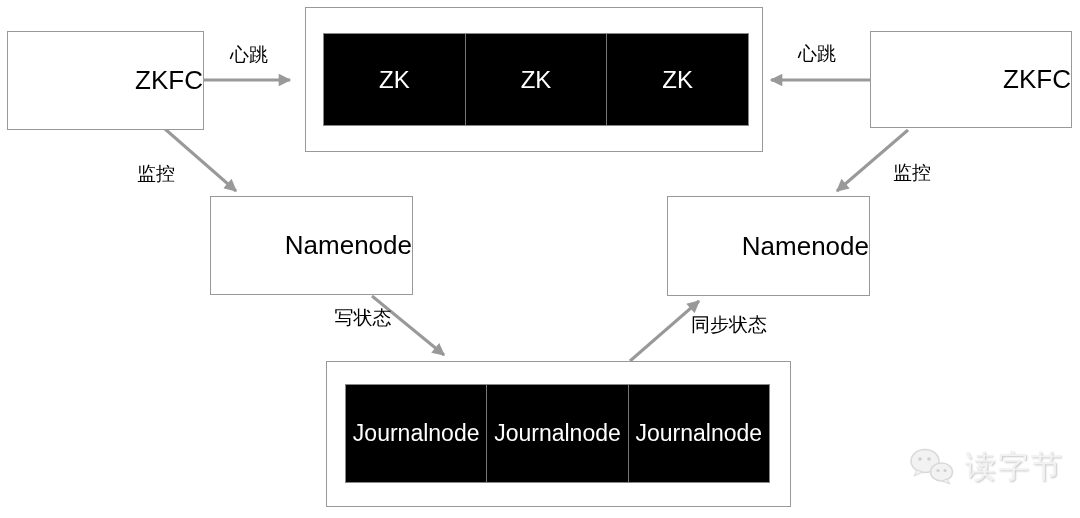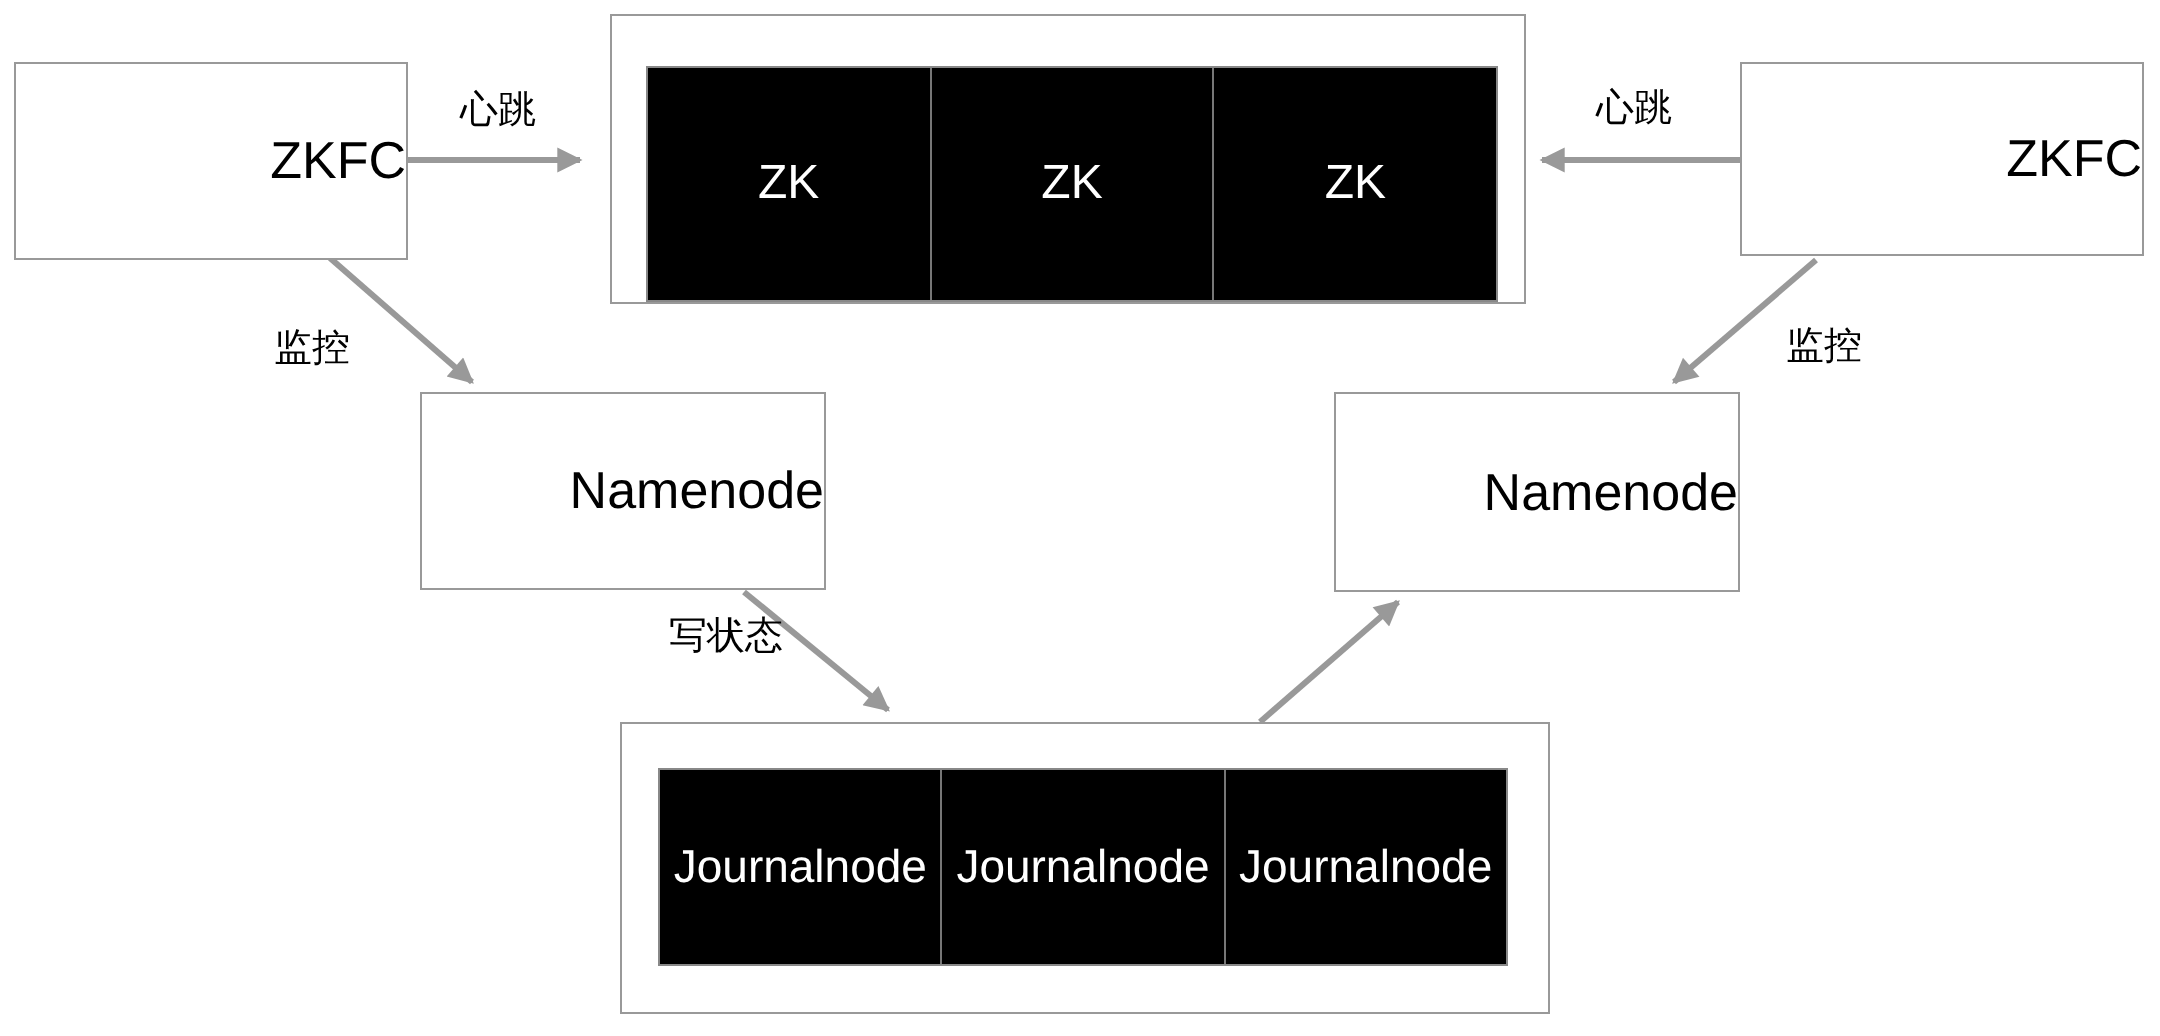--- a/index.html
+++ b/index.html
@@ -92,21 +92,21 @@
     <line x1="908" y1="130" x2="837" y2="191" stroke="#999999" stroke-width="3" marker-end="url(#ah)"></line>
     <line x1="372" y1="296" x2="444" y2="355" stroke="#999999" stroke-width="3" marker-end="url(#ah)"></line>
     <line x1="630" y1="361" x2="699" y2="301" stroke="#999999" stroke-width="3" marker-end="url(#ah)"></line>
   </svg>
 
   <div class="box" style="left:7px; top:31px; width:197px; height:99px;">
     <span>ZKFC</span>
   </div>
 
   <div class="cluster" style="left:305px; top:7px; width:458px; height:145px;">
-    <div class="dark-row" style="left:17px; top:25px; width:426px; height:118px;">
+    <div class="dark-row" style="left:17px; top:25px; width:426px; height:93px;">
       <div class="dark-cell">
         <span>ZK</span>
       </div>
       <div class="dark-cell">
         <span>ZK</span>
       </div>
       <div class="dark-cell">
         <span>ZK</span>
       </div>
     </div>
@@ -117,34 +117,48 @@
   </div>
 
   <div class="box" style="left:210px; top:196px; width:203px; height:99px;">
     <span>Namenode</span>
   </div>
 
   <div class="box" style="left:667px; top:196px; width:203px; height:100px;">
     <span>Namenode</span>
   </div>
 
-  <div class="cluster journal" style="left:310px; top:361px; width:465px; height:146px;">
+  <div class="cluster journal" style="left:326px; top:361px; width:465px; height:146px;">
     <div class="dark-row" style="left:18px; top:22px; width:425px; height:99px;">
       <div class="dark-cell">
         <span>Journalnode</span>
       </div>
       <div class="dark-cell">
         <span>Journalnode</span>
       </div>
       <div class="dark-cell">
         <span>Journalnode</span>
       </div>
     </div>
   </div>
 
   <div class="edge-label" style="left:249px; top:42px;">心跳</div>
   <div class="edge-label" style="left:817px; top:41px;">心跳</div>
   <div class="edge-label" style="left:156px; top:161px;">监控</div>
   <div class="edge-label" style="left:912px; top:160px;">监控</div>
   <div class="edge-label" style="left:363px; top:305px;">写状态</div>
+  <div class="edge-label" style="left:729px; top:312px;">同步状态</div>
 
+  <div class="watermark">
+    <svg width="46" height="40" viewBox="0 0 46 40">
+      <ellipse cx="16" cy="14" rx="14" ry="11.5" fill="#f2f2f2" stroke="#d9d9d9" stroke-width="1.5"></ellipse>
+      <path d="M8 23 L5 29 L14 25 z" fill="#f2f2f2" stroke="#d9d9d9" stroke-width="1"></path>
+      <circle cx="11" cy="12" r="1.8" fill="#cfcfcf"></circle>
+      <circle cx="20" cy="12" r="1.8" fill="#cfcfcf"></circle>
+      <ellipse cx="32.5" cy="25" rx="11" ry="9" fill="#f2f2f2" stroke="#d9d9d9" stroke-width="1.5"></ellipse>
+      <path d="M38 32 L41 37 L33 34 z" fill="#f2f2f2" stroke="#d9d9d9" stroke-width="1"></path>
+      <circle cx="29" cy="23.5" r="1.6" fill="#cfcfcf"></circle>
+      <circle cx="36" cy="23.5" r="1.6" fill="#cfcfcf"></circle>
+    </svg>
+    <span class="watermark-text">读字节</span>
+  </div>
 
 </div>
 
 </body></html>

